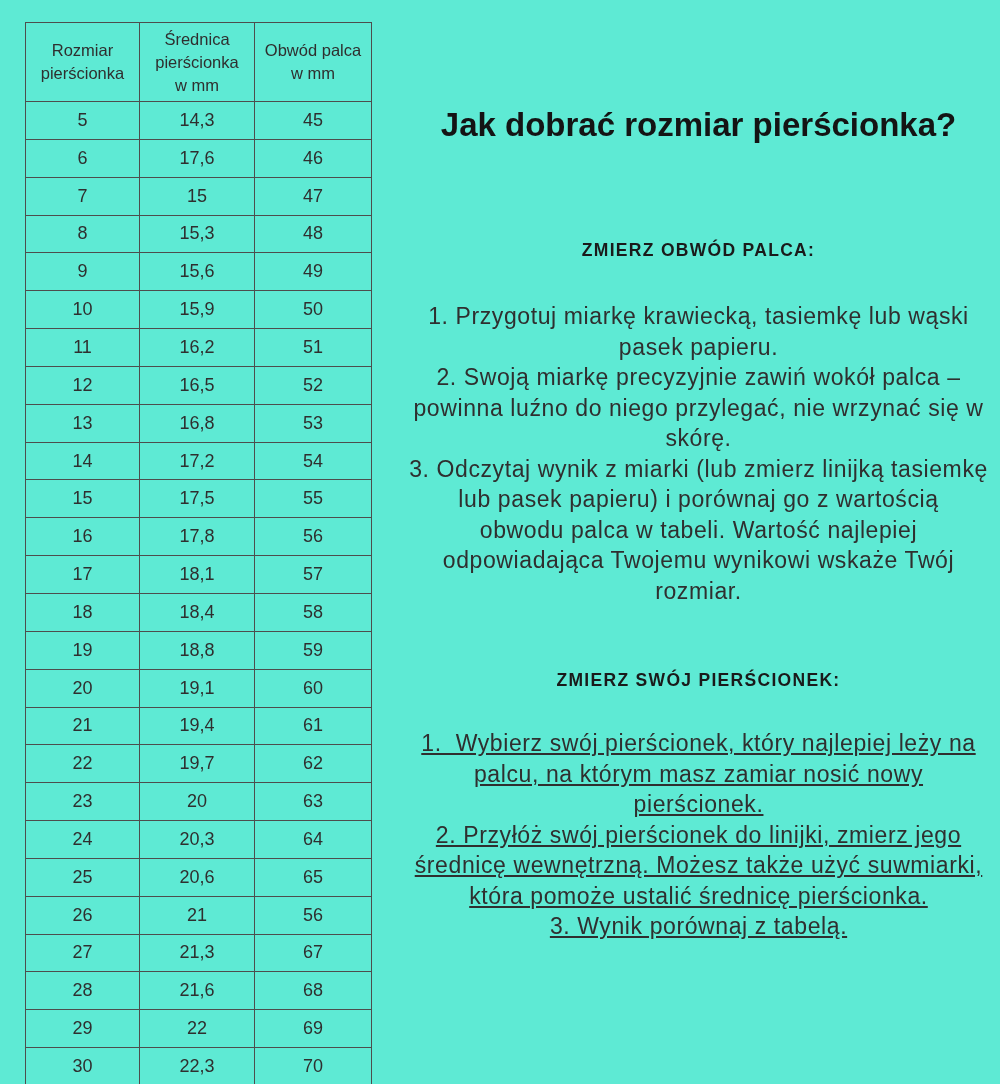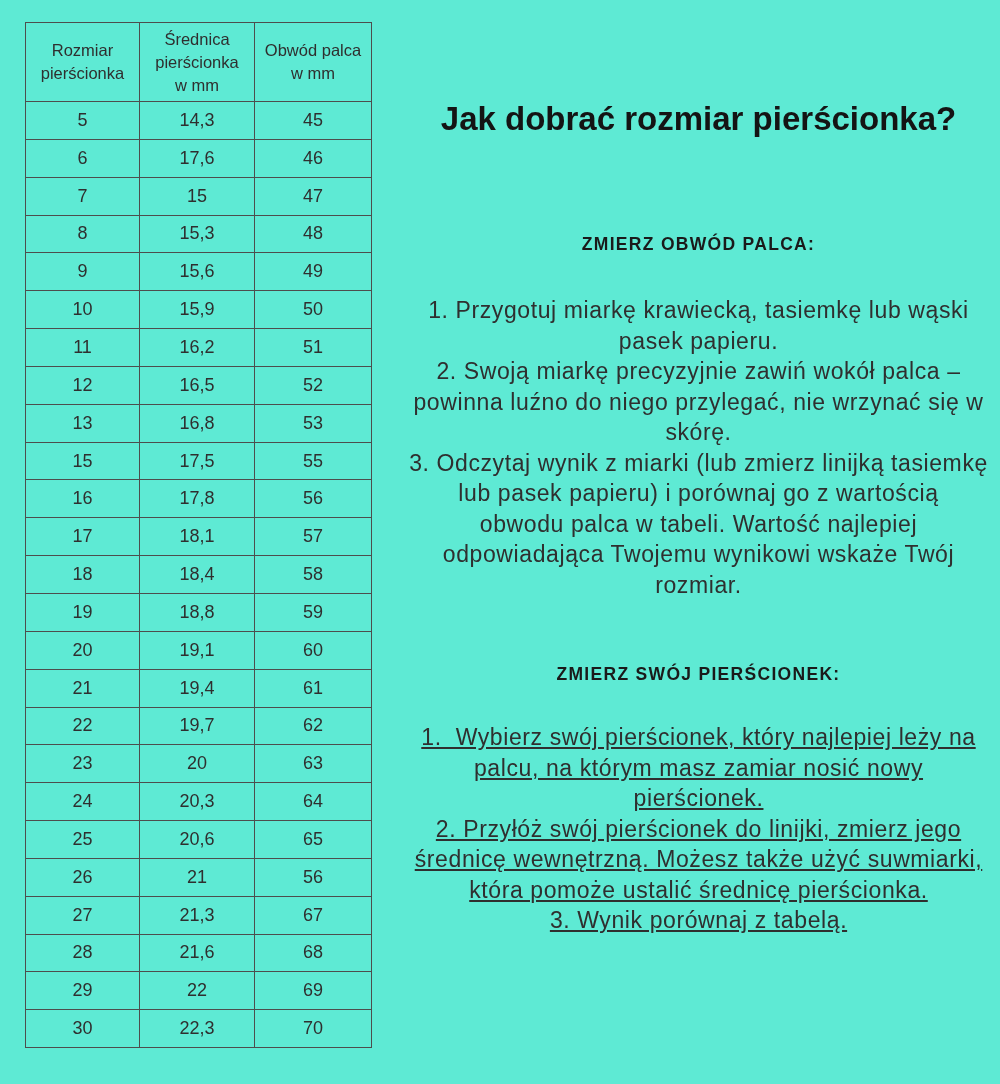--- a/index.html
+++ b/index.html
@@ -51,21 +51,21 @@
   
   .right-col {
     position: absolute;
     left: 400px;
     top: 0;
     width: 597px;
     text-align: center;
     color: #2f2f2f;
   }
   .page-title {
-    margin: 0;
+    margin: 6px;
     padding-top: 99px;
     font-size: 33px;
     line-height: 40px;
     font-weight: 700;
     color: #141414;
     letter-spacing: 0px;
   }
   .instr-section { margin: 6px; }
   .instr-section:nth-child(1) { margin-top: 94px; }
   .instr-section:nth-child(2) { margin-top: 63px; }
@@ -148,20 +148,25 @@
         </tr>
         <tr>
           <td>12</td>
           <td>16,5</td>
           <td>52</td>
         </tr>
         <tr>
           <td>13</td>
           <td>16,8</td>
           <td>53</td>
+        </tr>
+        <tr>
+          <td>14</td>
+          <td>17,2</td>
+          <td>54</td>
         </tr>
         <tr>
           <td>15</td>
           <td>17,5</td>
           <td>55</td>
         </tr>
         <tr>
           <td>16</td>
           <td>17,8</td>
           <td>56</td>

